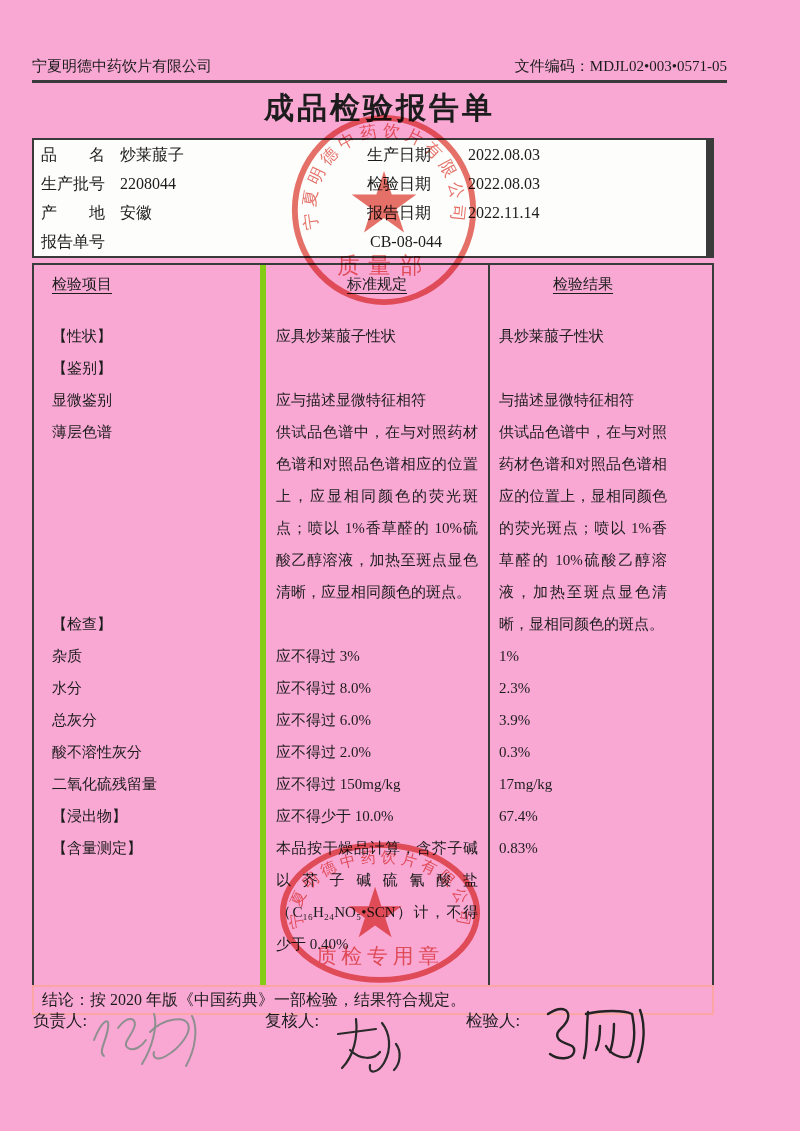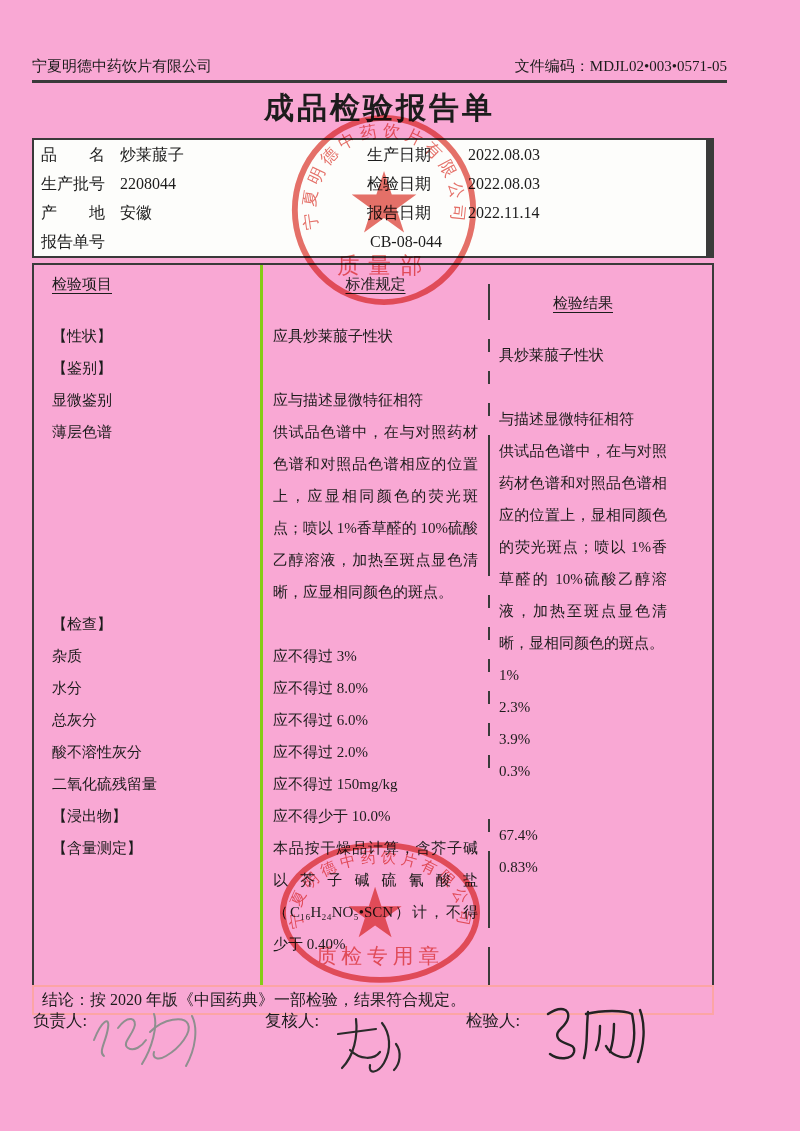--- a/index.html
+++ b/index.html
@@ -19,22 +19,22 @@
   .itbl .lab{padding-left:7px;}
   .itbl .val{padding-left:10px;}
   .itbl .sp-l{grid-column:1/3;}
   .itbl .sp-v{grid-column:3/5;}
   
   .mtbl{position:absolute;left:32px;top:263px;width:682px;height:724px;box-sizing:border-box;
         border:2px solid #3a3a3a;font-size:15px;}
   .mrow{display:flex;}
   .mc{box-sizing:border-box;line-height:32px;}
   .mc1{width:226px;padding-left:18px;}
-  .mc2{width:228px;border-left:3px solid #84cc16;padding:0 10px;}
-  .mc3{width:188px;border-left:2px solid #3a3a3a;padding:0 9px;margin-top:19px;}
+  .mc2{width:228px;border-left:6px solid #84cc16;padding:0 10px;}
+  .mc3{width:188px;border-left:2px solid #3a3a3a;padding:0 9px;}
   .rh{height:55px;}
   .rh .mc{line-height:22px;padding-top:8px;}
   .rh .mc2,.rh .mc3{text-align:center;}
   .mh{text-decoration:underline;text-underline-offset:4px;}
   .r1{height:32px;}
   .rtlc{height:160px;}
   .rassay{height:96px;}
   .rgap{height:32px;}
   .rfill{height:57px;}
   .para{text-align:justify;}
@@ -137,20 +137,21 @@
       <div class="mc mc3">3.9%</div>
     </div>
     <div class="mrow r1">
       <div class="mc mc1">酸不溶性灰分</div>
       <div class="mc mc2">应不得过 2.0%</div>
       <div class="mc mc3">0.3%</div>
     </div>
     <div class="mrow r1">
       <div class="mc mc1">二氧化硫残留量</div>
       <div class="mc mc2">应不得过 150mg/kg</div>
+      <div class="mc mc3">17mg/kg</div>
     </div>
     <div class="mrow r1">
       <div class="mc mc1">【浸出物】</div>
       <div class="mc mc2">应不得少于 10.0%</div>
       <div class="mc mc3">67.4%</div>
     </div>
     <div class="mrow rassay">
       <div class="mc mc1">【含量测定】</div>
       <div class="mc mc2 para">本品按干燥品计算，含芥子碱以芥子碱硫氰酸盐（C₁₆H₂₄NO₅•SCN）计，不得少于 0.40%</div>
       <div class="mc mc3">0.83%</div>

